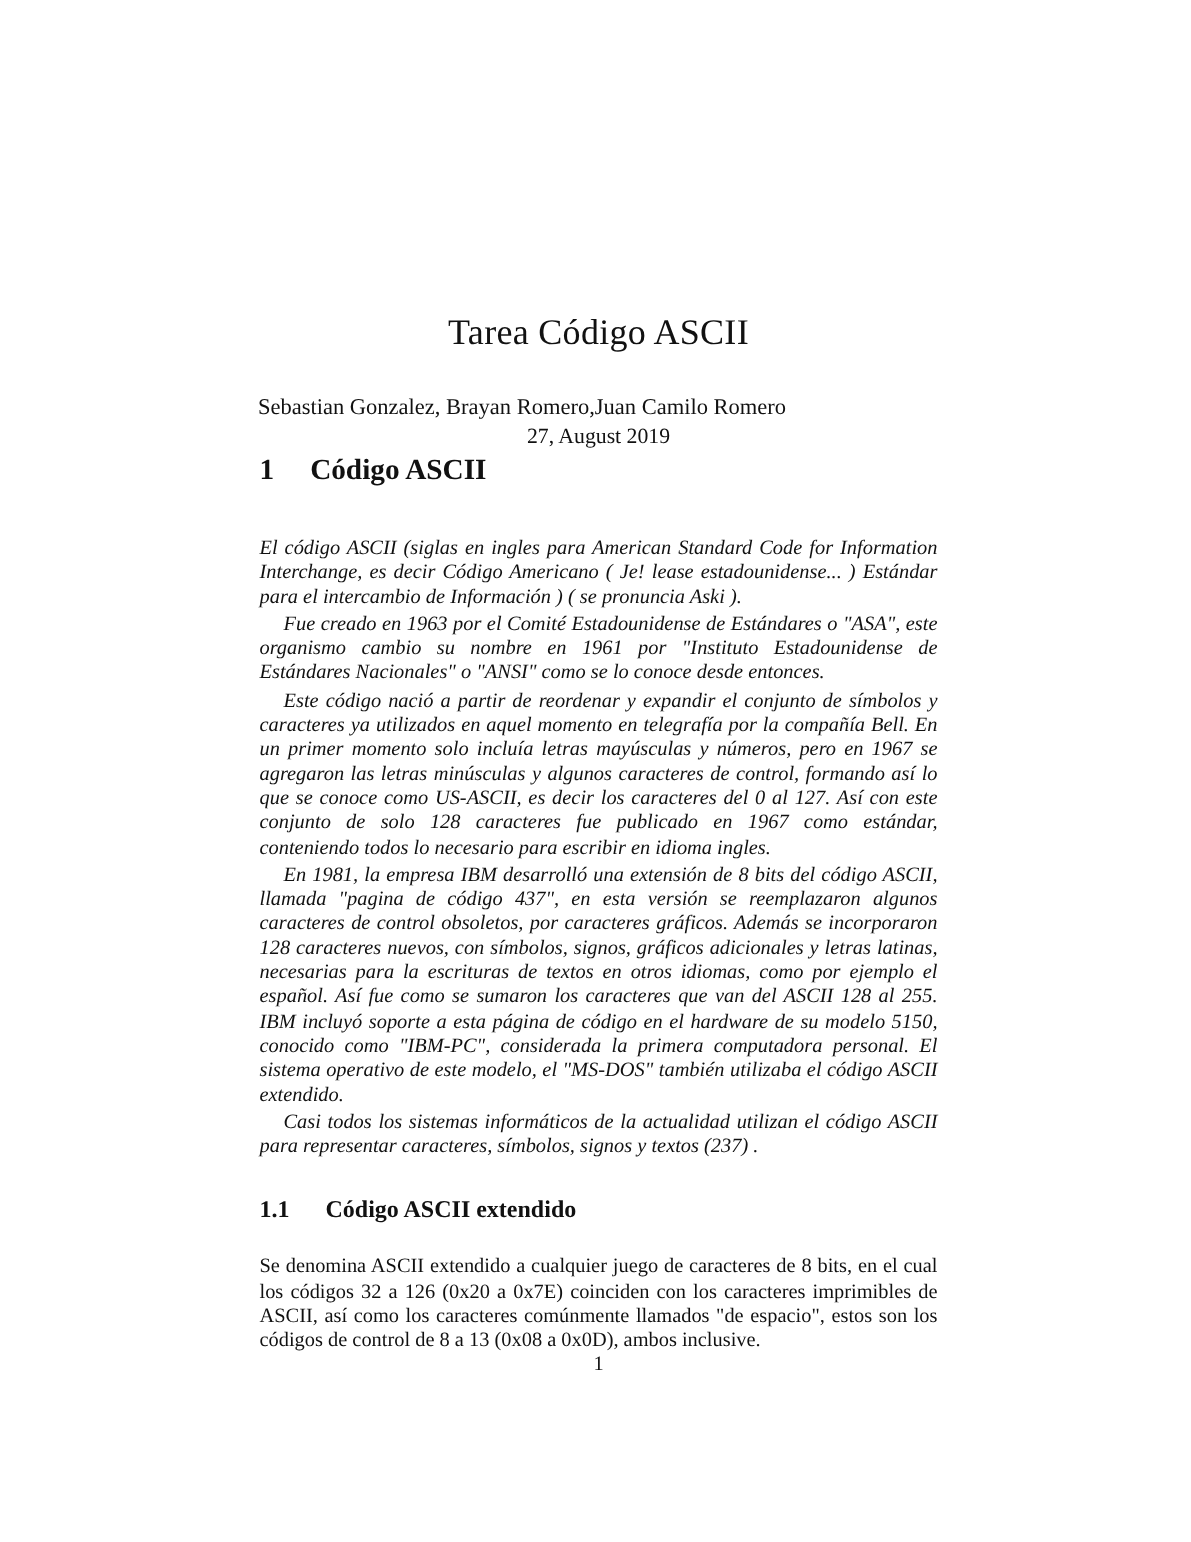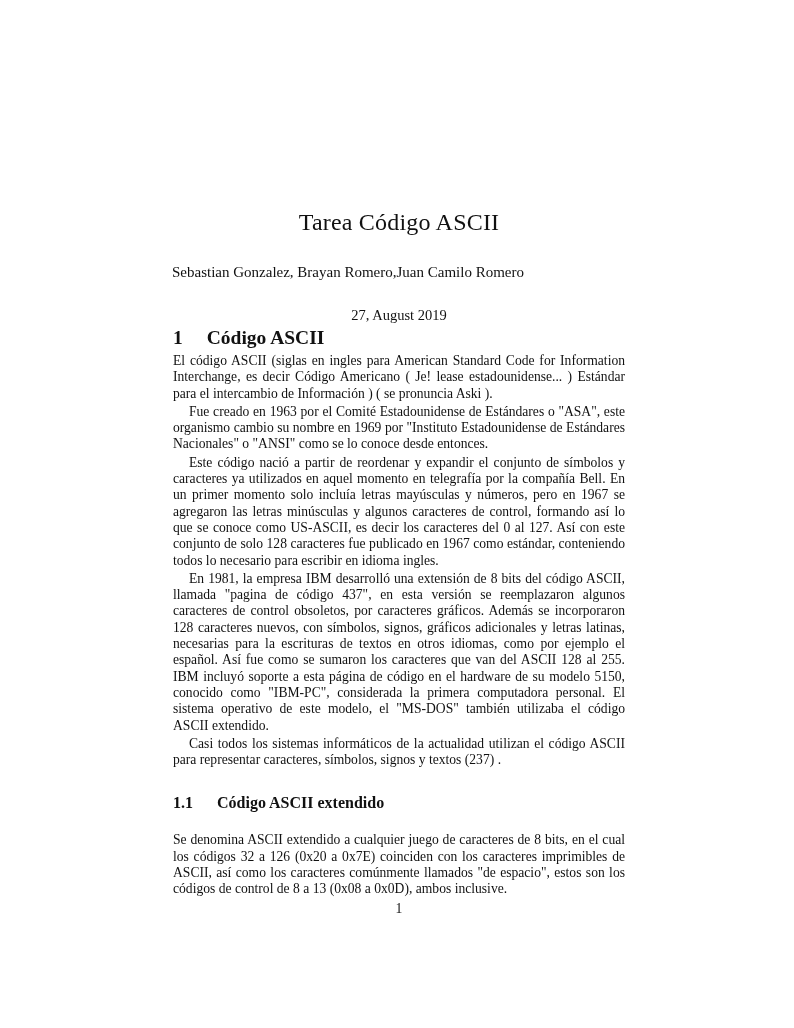--- a/index.html
+++ b/index.html
@@ -28,40 +28,40 @@
     letter-spacing: 0.2px;
   }
   .doc-authors {
     text-align: left;
     font-size: 15px;
     margin-top: 26px;
   }
   .doc-date {
     text-align: center;
     font-size: 14.5px;
-    margin-top: 24px;
+    margin-top: 0;
   }
   .section-heading {
     font-size: 19.5px;
     font-weight: bold;
   }
   .section-heading .sec-num { display: inline-block; margin-right: 22px; }
   .subsection-heading {
     margin-top: 22px;
     font-size: 16px;
     font-weight: bold;
   }
   .subsection-heading .sec-num { display: inline-block; margin-right: 22px; }
   p.body-par {
     font-size: 13.6px;
     line-height: 16.3px;
     text-align: justify;
     margin-top: 0;
   }
-  .section-body { margin-top: 0; }
+  .section-body { margin-top: 28px; font-style: italic; }
   .subsection-body { margin-top: 16px; }
   p.body-par.indent { text-indent: 16px; }
   .page-number {
     position: absolute;
     left: 0;
     right: 0;
     top: 898px;
     text-align: center;
     font-size: 13.6px;
   }
@@ -75,21 +75,21 @@
     <h1 class="doc-title">Tarea Código ASCII</h1>
 
     <div class="doc-authors">Sebastian Gonzalez, Brayan Romero,Juan Camilo Romero</div>
 
     <div class="doc-date">27, August 2019</div>
 
     <h2 class="section-heading"><span class="sec-num">1</span><span>Código ASCII</span></h2>
 
     <div class="section-body">
       <p class="body-par">El código ASCII (siglas en ingles para American Standard Code for Information Interchange, es decir Código Americano ( Je! lease estadounidense... ) Estándar para el intercambio de Información ) ( se pronuncia Aski ).</p>
-      <p class="body-par indent">Fue creado en 1963 por el Comité Estadounidense de Estándares o "ASA", este organismo cambio su nombre en 1969 por "Instituto Estadounidense de Estándares Nacionales" o "ANSI" como se lo conoce desde entonces.</p>
+      <p class="body-par indent">Fue creado en 1963 por el Comité Estadounidense de Estándares o "ASA", este organismo cambio su nombre en 1961 por "Instituto Estadounidense de Estándares Nacionales" o "ANSI" como se lo conoce desde entonces.</p>
       <p class="body-par indent">Este código nació a partir de reordenar y expandir el conjunto de símbolos y caracteres ya utilizados en aquel momento en telegrafía por la compañía Bell. En un primer momento solo incluía letras mayúsculas y números, pero en 1967 se agregaron las letras minúsculas y algunos caracteres de control, formando así lo que se conoce como US-ASCII, es decir los caracteres del 0 al 127. Así con este conjunto de solo 128 caracteres fue publicado en 1967 como estándar, conteniendo todos lo necesario para escribir en idioma ingles.</p>
       <p class="body-par indent">En 1981, la empresa IBM desarrolló una extensión de 8 bits del código ASCII, llamada "pagina de código 437", en esta versión se reemplazaron algunos caracteres de control obsoletos, por caracteres gráficos. Además se incorporaron 128 caracteres nuevos, con símbolos, signos, gráficos adicionales y letras latinas, necesarias para la escrituras de textos en otros idiomas, como por ejemplo el español. Así fue como se sumaron los caracteres que van del ASCII 128 al 255. IBM incluyó soporte a esta página de código en el hardware de su modelo 5150, conocido como "IBM-PC", considerada la primera computadora personal. El sistema operativo de este modelo, el "MS-DOS" también utilizaba el código ASCII extendido.</p>
       <p class="body-par indent">Casi todos los sistemas informáticos de la actualidad utilizan el código ASCII para representar caracteres, símbolos, signos y textos (237) .</p>
     </div>
 
     <h3 class="subsection-heading"><span class="sec-num">1.1</span><span>Código ASCII extendido</span></h3>
 
     <div class="subsection-body">
       <p class="body-par">Se denomina ASCII extendido a cualquier juego de caracteres de 8 bits, en el cual los códigos 32 a 126 (0x20 a 0x7E) coinciden con los caracteres imprimibles de ASCII, así como los caracteres comúnmente llamados "de espacio", estos son los códigos de control de 8 a 13 (0x08 a 0x0D), ambos inclusive.</p>
     </div>

